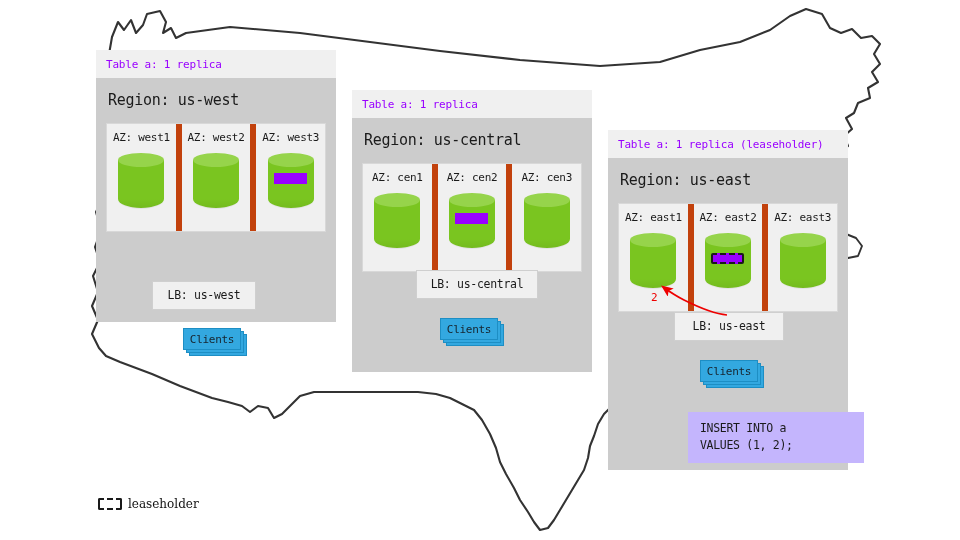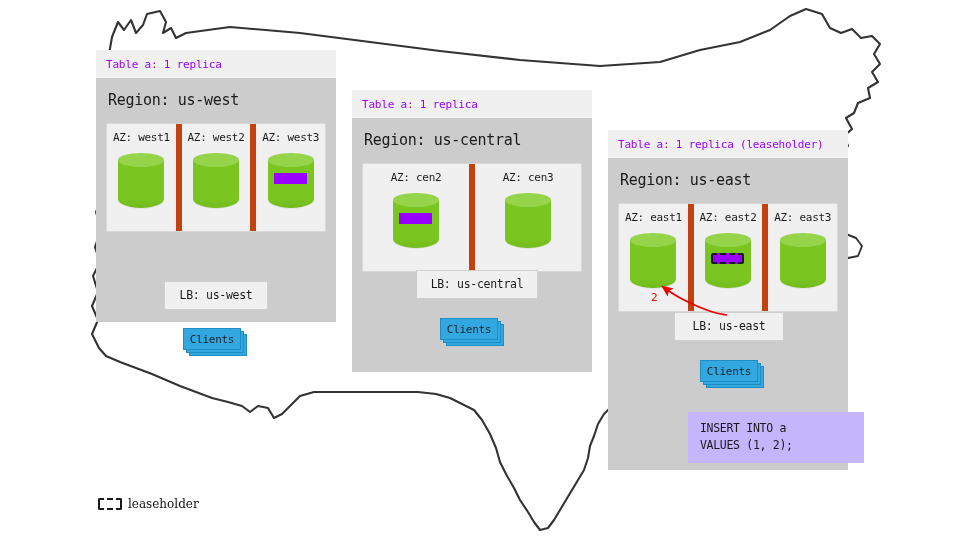--- a/index.html
+++ b/index.html
@@ -273,34 +273,41 @@
       </div>
       <div class="az-cell">
         <div class="az-label">AZ: west3</div>
         <div class="cyl-wrap">
           <div class="cyl-body"></div>
           <div class="cyl-top"></div>
           <div class="replica-bar"></div>
         </div>
       </div>
     </div>
-    <div class="lb-box" style="left:68px; top:231px; width:104px;">LB: us-west</div>
+    <div class="lb-box" style="left:56px; top:231px; width:104px;">LB: us-west</div>
     <div class="clients-stack" style="left:87px; top:231px; transform:translateY(47px);">
       <div class="sheet s3"></div>
       <div class="sheet s2"></div>
       <div class="sheet s1">
         <span>Clients</span>
       </div>
     </div>
   </div>
 
   <div class="region-panel" style="left:352px; top:90px; width:240px; height:282px;">
     <div class="panel-title">Table a: 1 replica</div>
     <div class="region-label">Region: us-central</div>
     <div class="az-row" style="height:109px;">
+      <div class="az-cell">
+        <div class="az-label">AZ: cen1</div>
+        <div class="cyl-wrap">
+          <div class="cyl-body"></div>
+          <div class="cyl-top"></div>
+        </div>
+      </div>
       <div class="az-cell">
         <div class="az-label">AZ: cen2</div>
         <div class="cyl-wrap">
           <div class="cyl-body"></div>
           <div class="cyl-top"></div>
           <div class="replica-bar"></div>
         </div>
       </div>
       <div class="az-cell">
         <div class="az-label">AZ: cen3</div>

